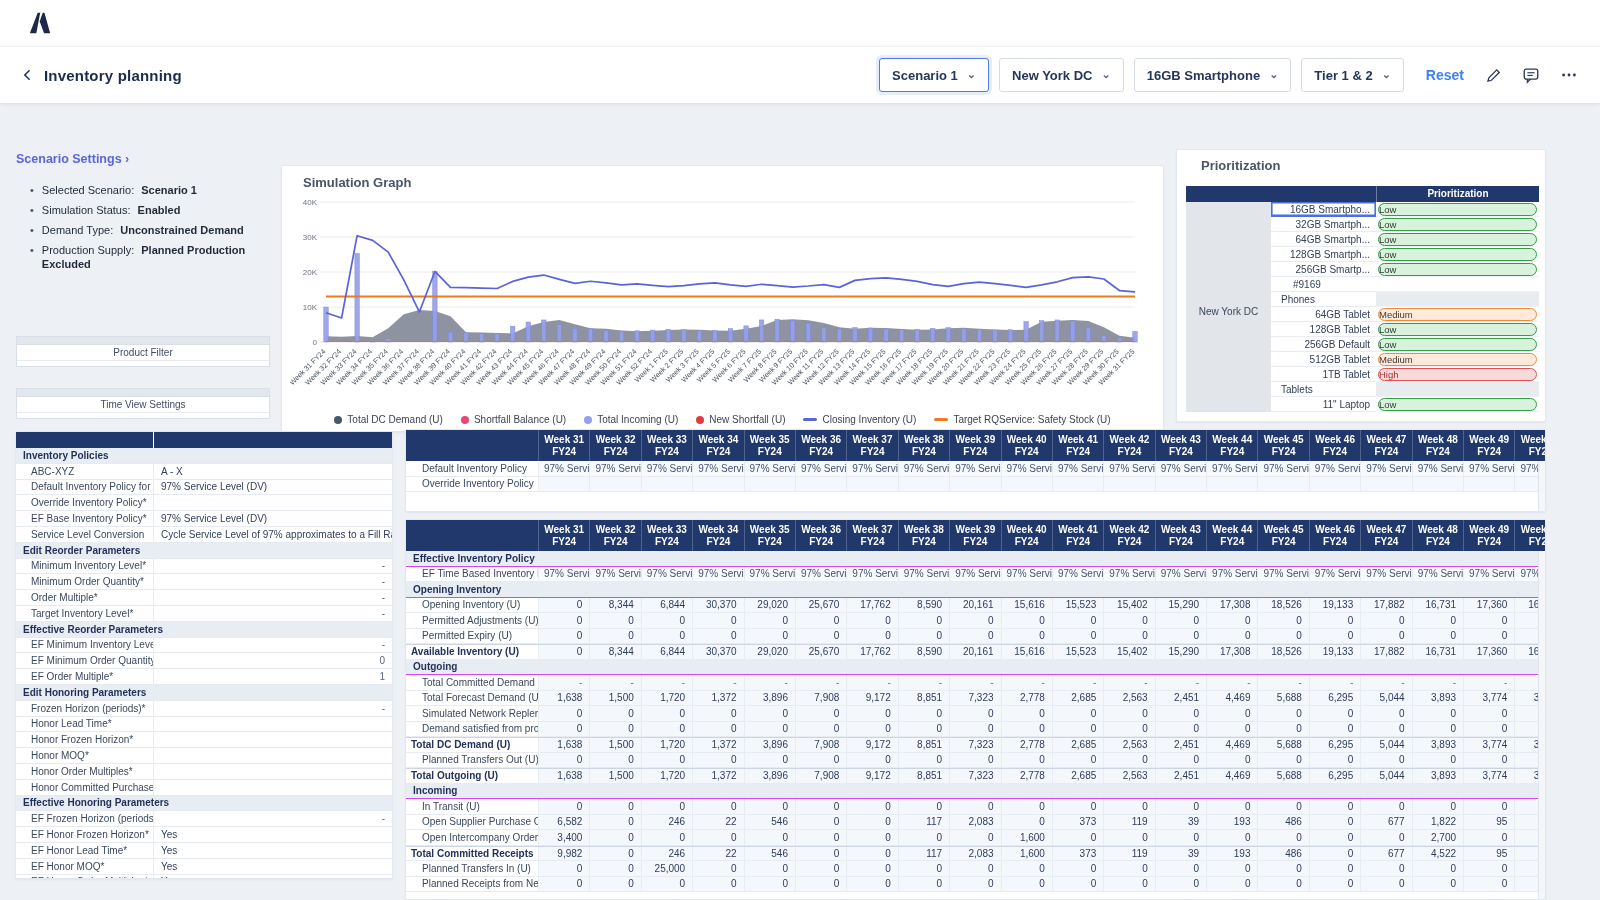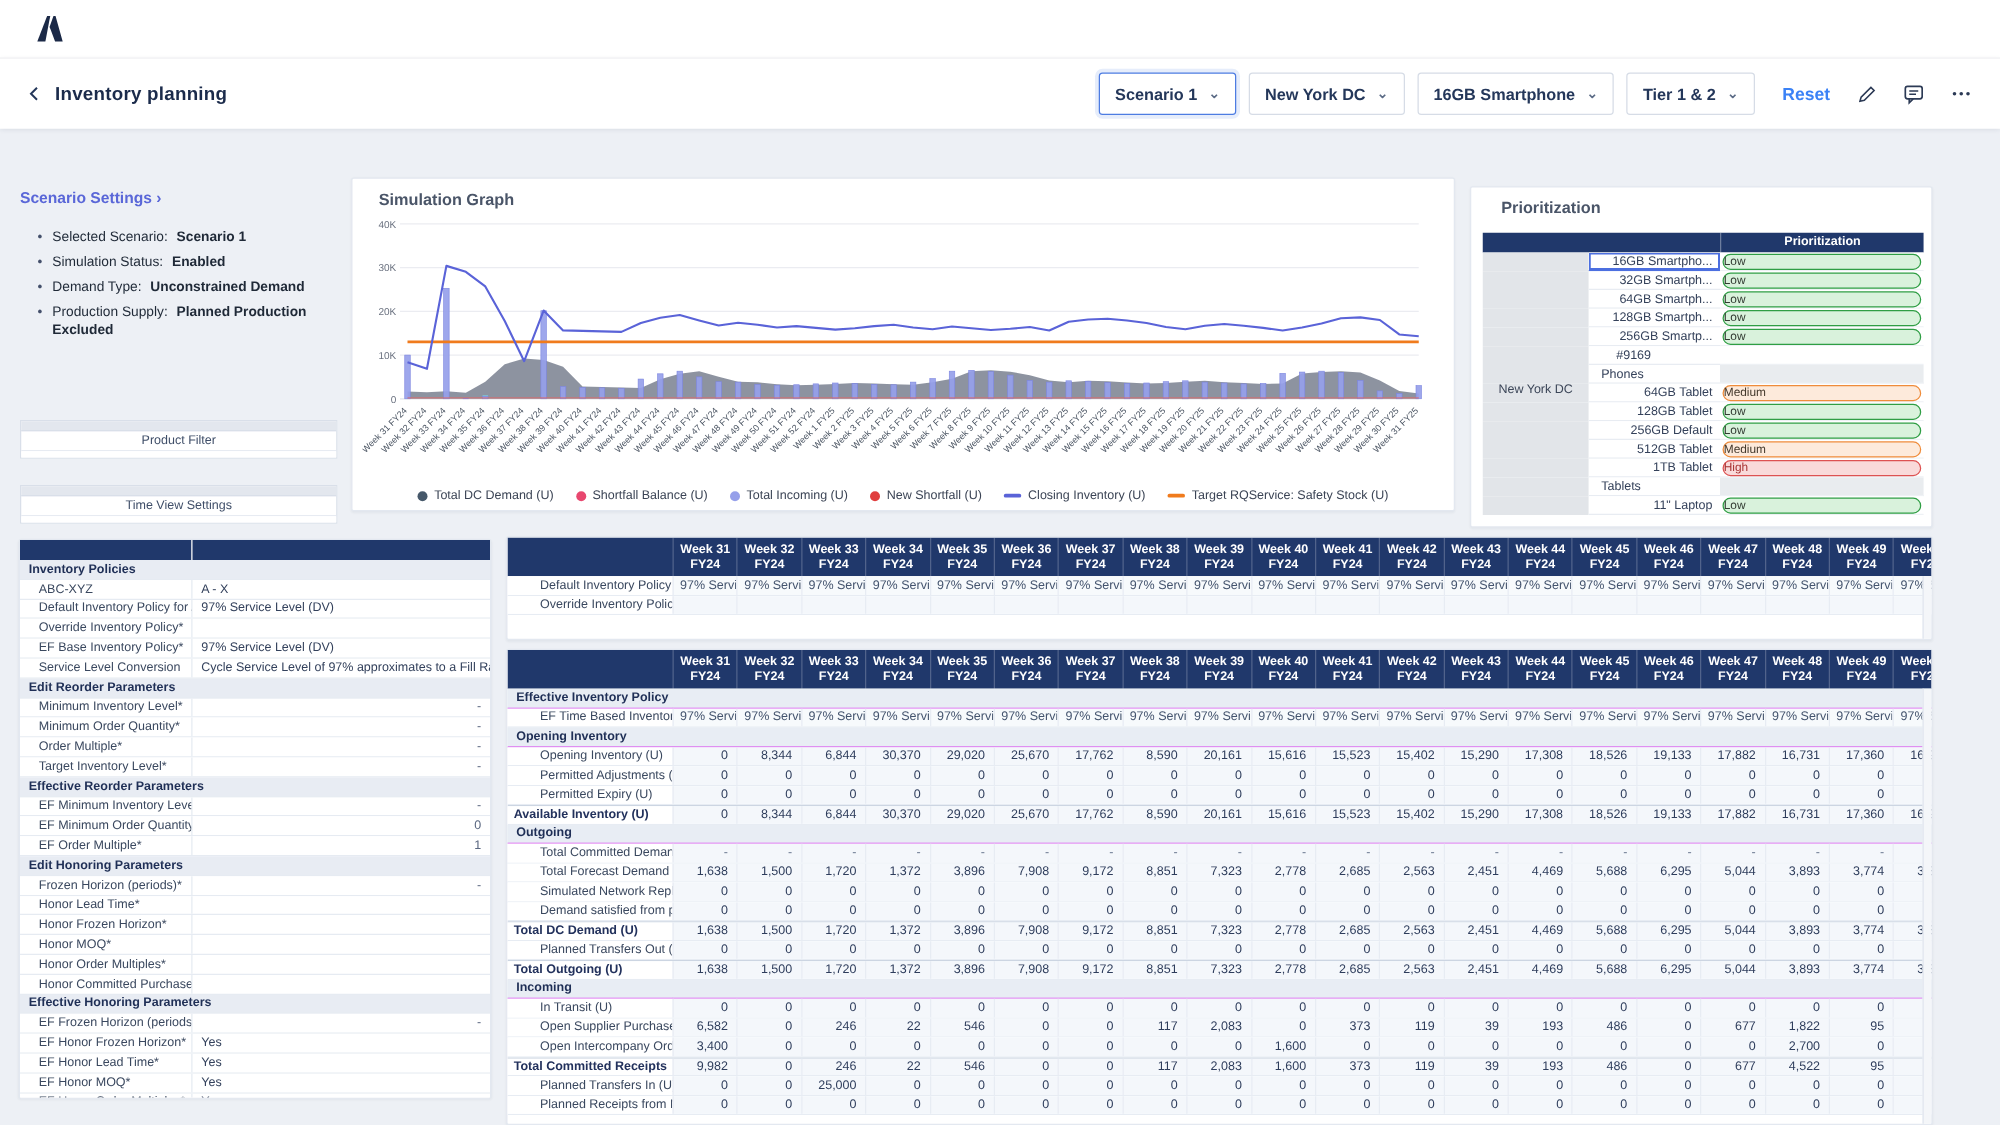--- a/index.html
+++ b/index.html
@@ -71,21 +71,21 @@
   .prow.section { background:#e8ecf3; }
   .prow.section .lbl { width:100%; padding-left:7px; font-weight:700; color:#1f2f56; border-right:none; }
   
   .wtable { position:absolute; inset:0; overflow:hidden; font-size:10px; }
   .whead { display:flex; height:31px; background:#20386b; width:1160px; }
   .whead .wlabel { flex:0 0 132px; }
   .wh-cell { flex:0 0 51.4px; color:#fff; font-weight:700; display:flex; flex-direction:column;
     align-items:center; justify-content:center; line-height:1.2; border-left:1px solid rgba(255,255,255,.22);
     cursor:pointer; font-size:10px; }
   .trow { display:flex; height:15.5px; width:1160px; background:#fff; border-bottom:1px solid #e7ecf3; }
-  .trow .rlabel { flex:0 0 132px; display:flex; align-items:center; padding-left:26px; color:#3a485f;
+  .trow .rlabel { flex:0 0 132px; display:flex; align-items:center; padding-left:16px; color:#3a485f;
     white-space:nowrap; overflow:hidden; background:#fff; }
   .trow.bold .rlabel { padding-left:5px; font-weight:700; color:#22315c; }
   .trow.bold { border-top:1px solid #ccd5e2; }
   .tcell { flex:0 0 51.4px; display:flex; align-items:center; justify-content:flex-end;
     padding-right:7px; color:#2e3d5c; background:#f4f7fb; border-left:1px solid #e7ecf3;
     white-space:nowrap; overflow:hidden; cursor:pointer; }
   .tcell.svc { justify-content:flex-start; padding:0 0 0 5px; color:#44546e; background:#f7fafc; }
   .tcell.dash { color:#6a7890; }
   .trow.section { background:#e8edf4; border-bottom:1px solid #d946ef; }
   .trow.section .rlabel { background:#e8edf4; padding-left:7px; font-weight:700; color:#1f2f56; }
@@ -186,21 +186,21 @@
     <div class="mini-strip"></div>
     <div class="mini-row">Product Filter</div>
     <div class="mini-foot"></div>
   </div>
   <div class="mini-card" style="top:285px">
     <div class="mini-strip"></div>
     <div class="mini-row">Time View Settings</div>
     <div class="mini-foot"></div>
   </div>
 
-  <div class="card" style="left:281px;top:39px;width:883px;height:267px">
+  <div class="card" style="left:281px;top:62px;width:883px;height:267px">
     <div class="card-title" style="position:absolute;left:21px;top:9px">Simulation Graph</div>
     <div id="chart-host" style="position:absolute;left:8px;top:26px;width:860px;height:212px"><svg width="860" height="212">
           <line x1="30" y1="150" x2="845" y2="150" stroke="#e2e4ea" stroke-width="1"></line>
           <text x="27" y="153" text-anchor="end" font-size="8" fill="#6b7280">0</text>
           <line x1="30" y1="115" x2="845" y2="115" stroke="#ebecf1" stroke-width="1"></line>
           <text x="27" y="118" text-anchor="end" font-size="8" fill="#6b7280">10K</text>
           <line x1="30" y1="80" x2="845" y2="80" stroke="#ebecf1" stroke-width="1"></line>
           <text x="27" y="83" text-anchor="end" font-size="8" fill="#6b7280">20K</text>
           <line x1="30" y1="45" x2="845" y2="45" stroke="#ebecf1" stroke-width="1"></line>
           <text x="27" y="48" text-anchor="end" font-size="8" fill="#6b7280">30K</text>

